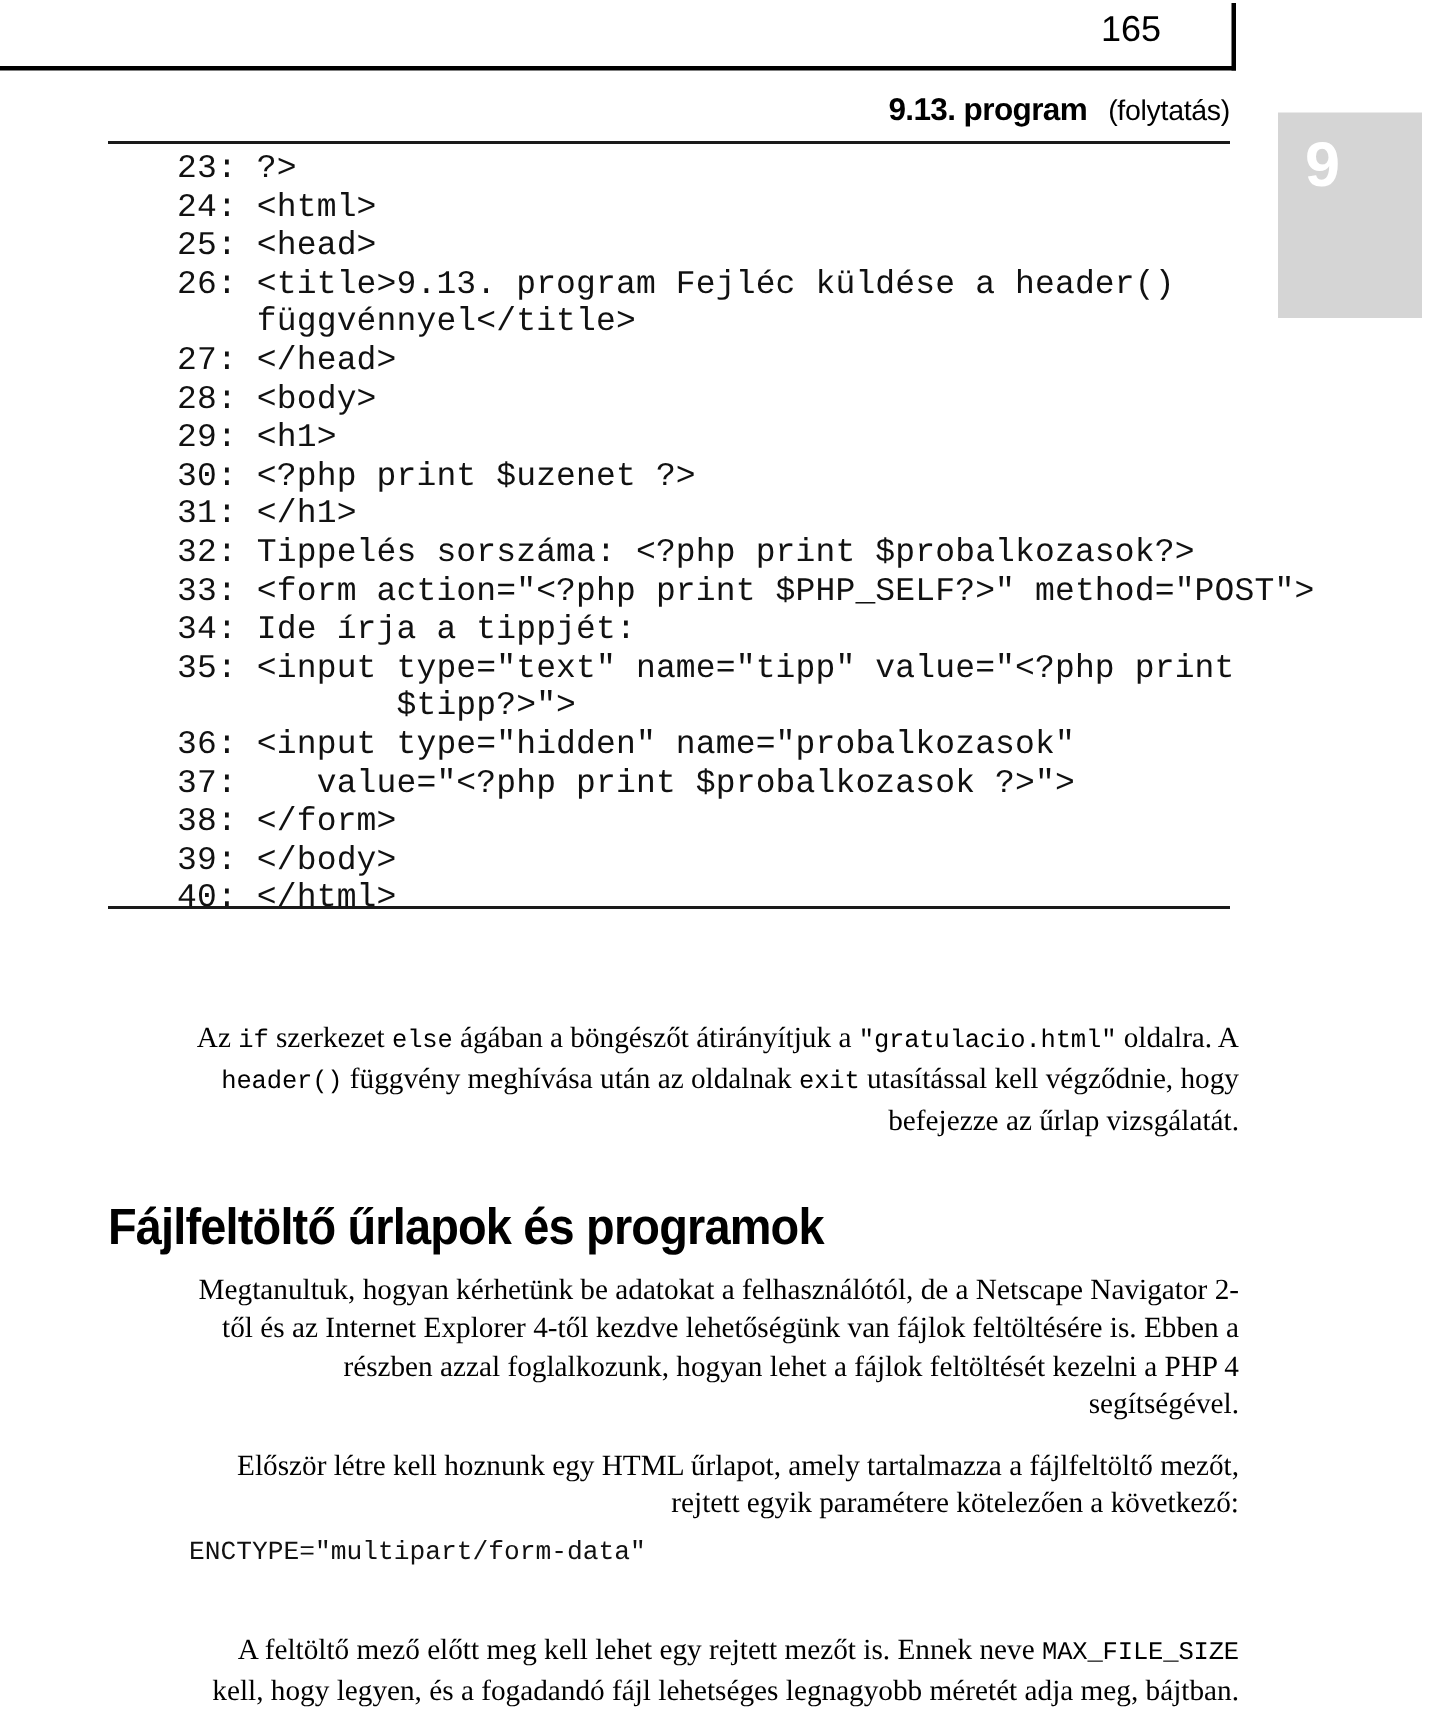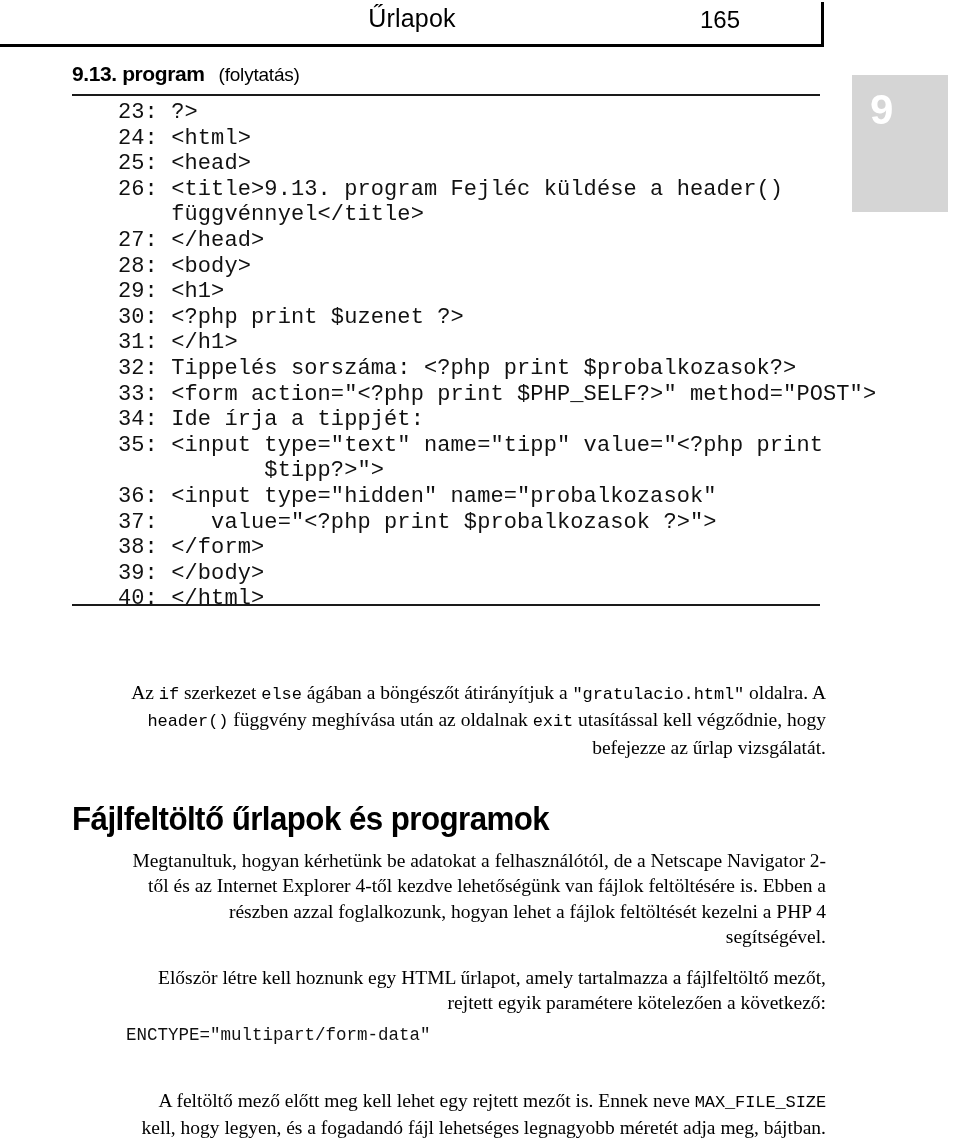--- a/index.html
+++ b/index.html
@@ -48,21 +48,21 @@
     text-align: center;
     font-family: "Liberation Sans", sans-serif;
     font-size: 25px;
     letter-spacing: 0.2px;
   }
   #running-head .rh-pageno {
     position: absolute;
     left: 700px;
     top: 6px;
     width: 108px;
-    text-align: left;
+    text-align: center;
     font-family: "Liberation Sans", sans-serif;
     font-size: 24px;
     font-weight: 400;
   }
 
   
   #chapter-tab {
     position: absolute;
     left: 852px;
     top: 75px;
@@ -82,20 +82,21 @@
   }
 
   
   #listing-caption {
     position: absolute;
     left: 72px;
     top: 62px;
     width: 748px;
     height: 30px;
     white-space: nowrap;
+    text-align: right;
   }
   #listing-caption .lc-title {
     font-family: "Liberation Sans", sans-serif;
     font-weight: bold;
     font-size: 21px;
     letter-spacing: -0.4px;
   }
   #listing-caption .lc-sub {
     font-family: "Liberation Sans", sans-serif;
     font-size: 19px;
@@ -174,21 +175,20 @@
     font-family: "Liberation Mono", monospace;
     font-size: 17.5px;
     color: #111;
     white-space: pre;
   }
 </style>
 </head>
 <body>
 
 <div id="running-head">
-  <div class="rh-title">Űrlapok</div>
   <div class="rh-pageno">165</div>
   <div class="rh-rule"></div>
   <div class="rh-vrule"></div>
 </div>
 
 <div id="chapter-tab">
   <div class="tab-number">9</div>
 </div>
 
 <div id="listing-caption">

